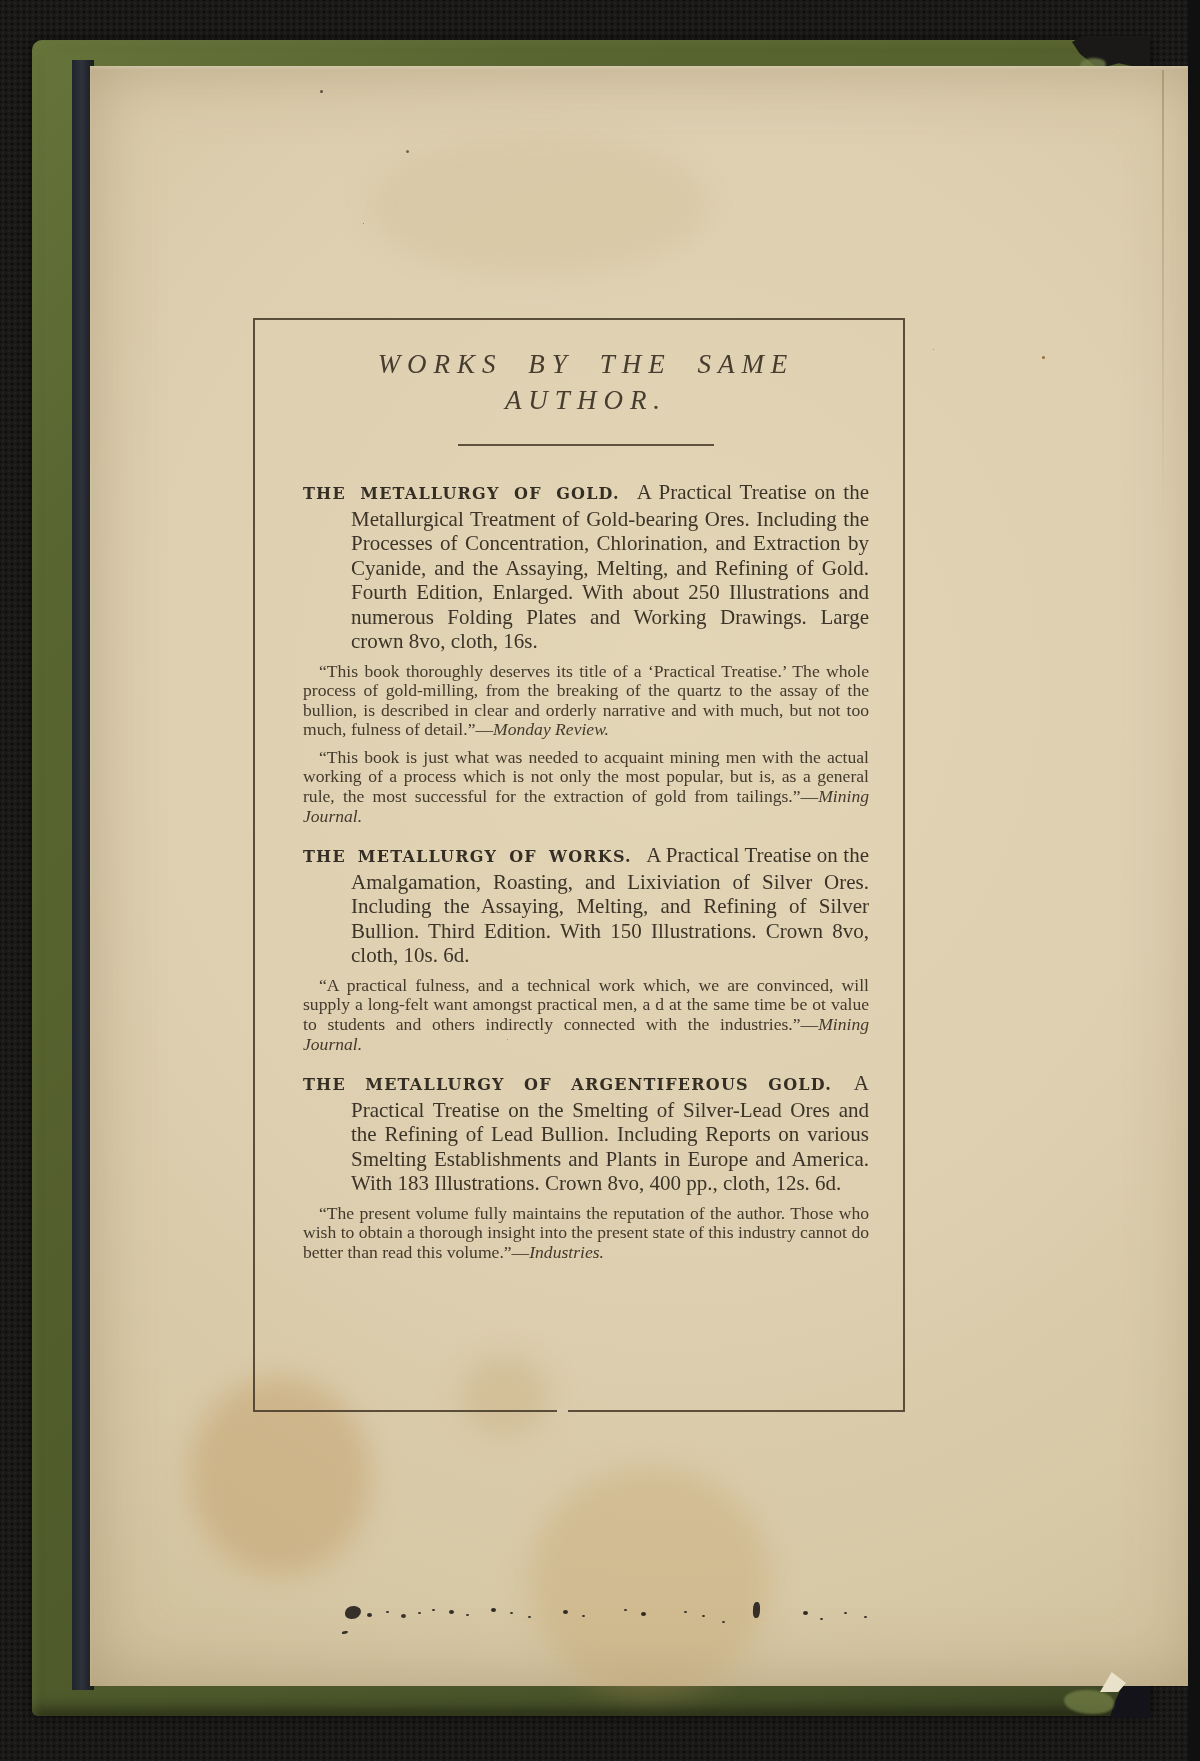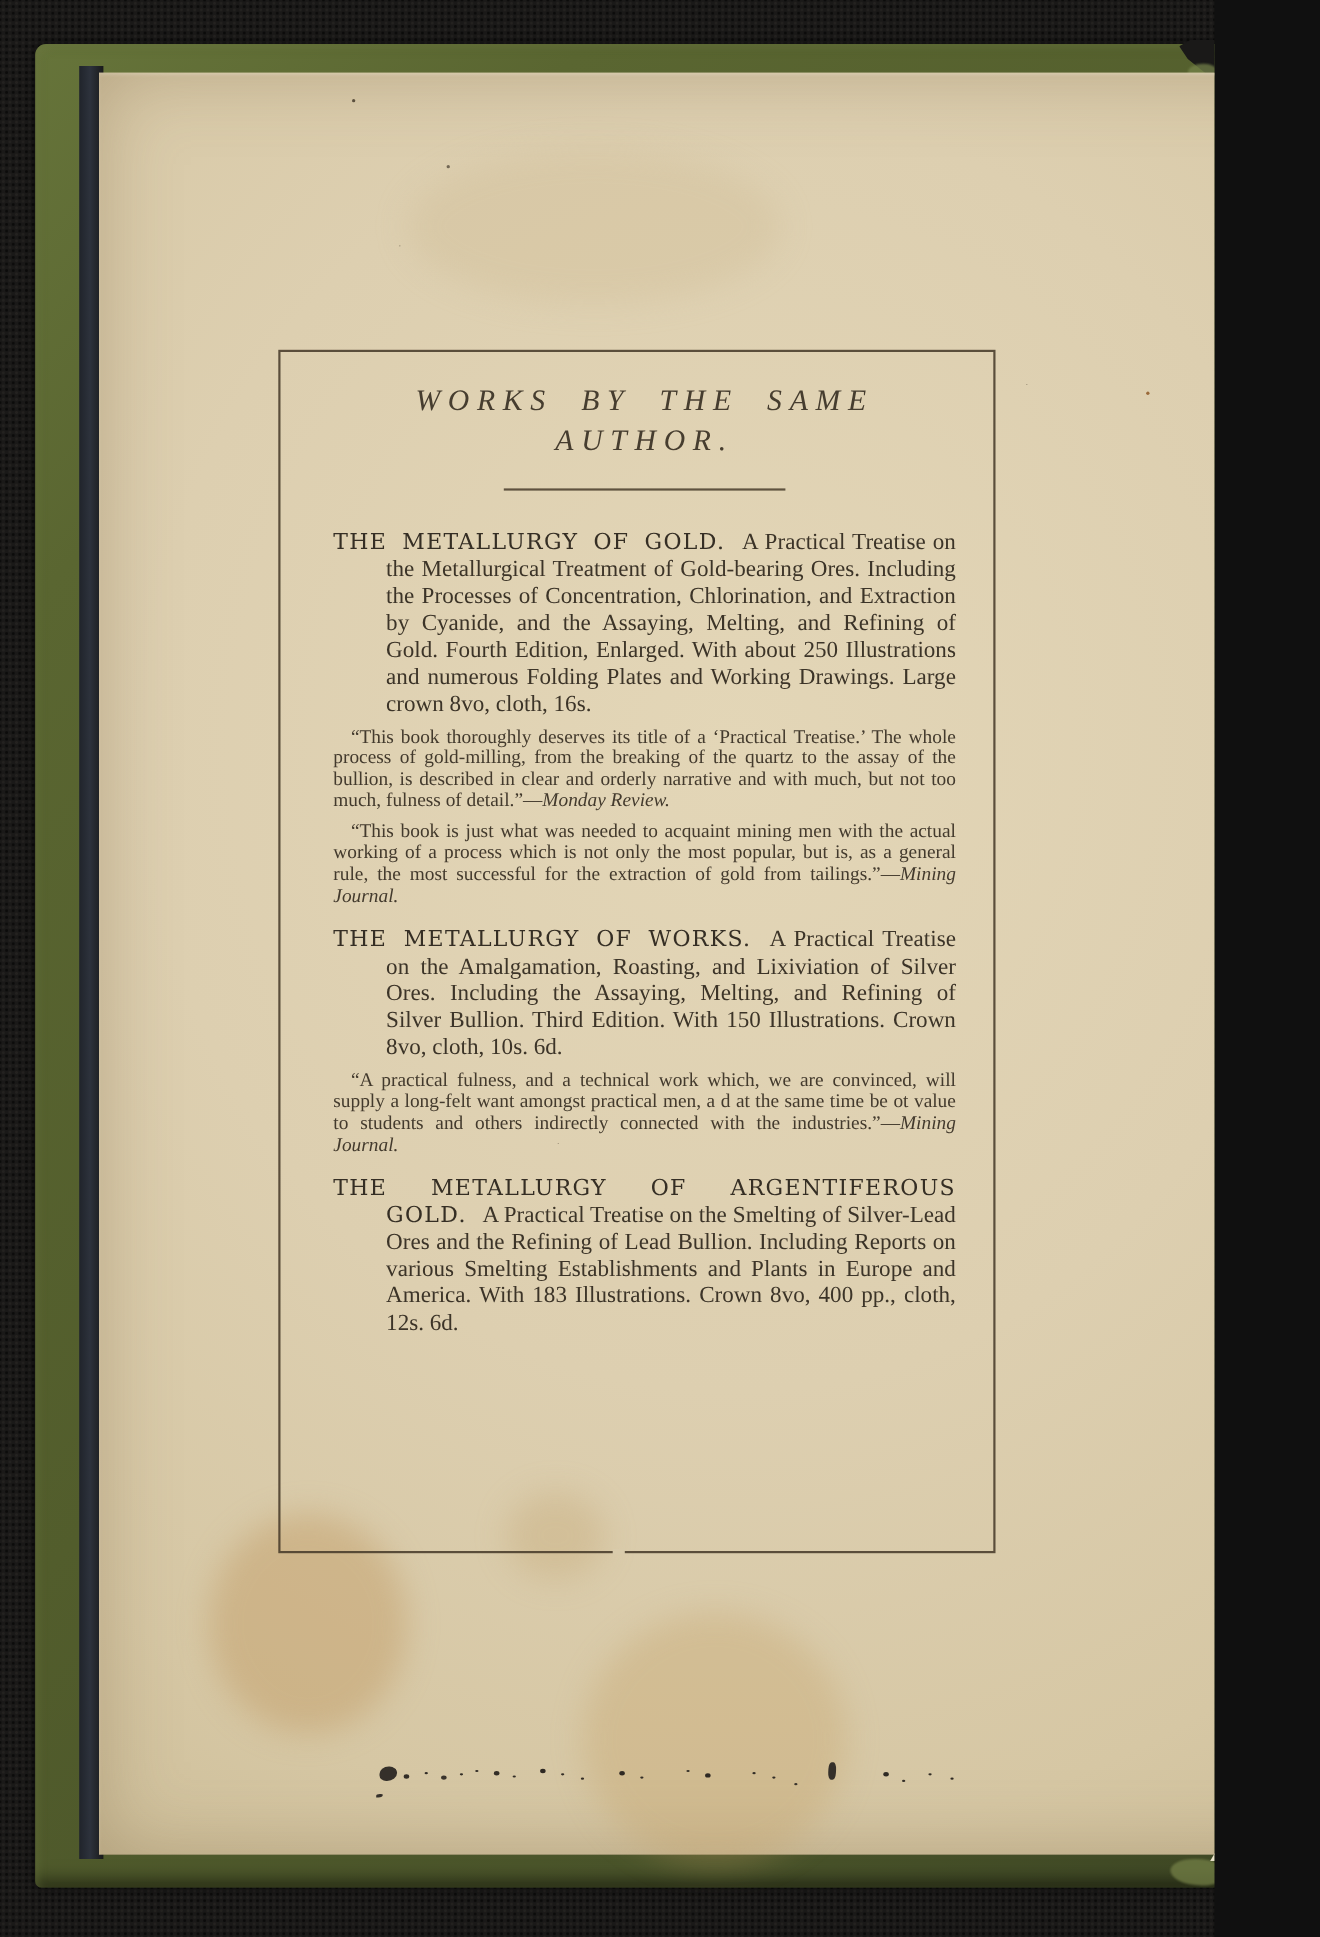--- a/index.html
+++ b/index.html
@@ -1,17 +1,17 @@
 <!DOCTYPE html>
 <html lang="en"><head>
 <meta charset="utf-8">
 <style>
   html,body{margin:0;padding:0;background:#101010;}
   .scene{
-    position:relative;width:1104px;height:1761px;overflow:hidden;
+    position:relative;width:1188px;height:1761px;overflow:hidden;
     background-color:#1a1918;
     background-image:
       radial-gradient(rgba(58,55,50,0.30) 1px, transparent 1.6px),
       radial-gradient(rgba(0,0,0,0.55) 1px, transparent 1.6px);
     background-size:6px 6px;
     background-position:0 0,3px 3px;
   }
   
   .cover{
     position:absolute;left:32px;top:40px;width:1118px;height:1676px;
@@ -76,21 +76,21 @@
   }
   .rule{width:256px;height:2px;background:rgba(72,59,42,.85);margin:26px auto 0 auto;}
   .entry{
     margin:34px 0 0 0;
     font-family:"Liberation Serif", serif;font-size:21px;line-height:24.5px;color:#3c3428;
     text-align:justify;padding-left:48px;text-indent:-48px;
     hyphens:auto;-webkit-hyphens:auto;
   }
   .entry + .quote + .entry, .q-mt{margin-top:17px;}
   .title{
-    font-family:"DejaVu Serif", serif;font-weight:400;font-size:20px;
+    font-family:"DejaVu Serif", serif;font-weight:700;font-size:16px;
     letter-spacing:1.2px;word-spacing:5px;color:#352e24;margin-right:10px;
   }
   .quote{
     margin:8px 0 0 0;font-family:"Liberation Serif", serif;
     font-size:17.6px;line-height:19.6px;color:#433a2d;
     text-align:justify;text-indent:16px;hyphens:auto;-webkit-hyphens:auto;
   }
   .attr{font-style:italic;}
   
   .smudges{position:absolute;left:255px;top:1534px;width:540px;height:44px;}
@@ -158,20 +158,21 @@
       <p class="entry q-mt">
         <span class="title">THE METALLURGY OF WORKS.</span>
         <span>A Practical Treatise on the Amalgamation, Roasting, and Lixiviation of Silver Ores. Including the Assaying, Melting, and Refining of Silver Bullion. Third Edition. With 150 Illustrations. Crown 8vo, cloth, 10s. 6d.</span>
       </p>
       <p class="quote"><span>“A practical fulness, and a technical work which, we are convinced, will supply a long-felt want amongst practical men, a d at the same time be ot value to students and others indirectly connected with the industries.”—</span><span class="attr">Mining Journal.</span></p>
 
       <p class="entry q-mt">
         <span class="title">THE METALLURGY OF ARGENTIFEROUS GOLD.</span>
         <span>A Practical Treatise on the Smelting of Silver-Lead Ores and the Refining of Lead Bullion. Including Reports on various Smelting Establishments and Plants in Europe and America. With 183 Illustrations. Crown 8vo, 400 pp., cloth, 12s. 6d.</span>
       </p>
+      <p class="quote"><span>“The present volume fully maintains the reputation of the author. Those who wish to obtain a thorough insight into the present state of this industry cannot do better than read this volume.”—</span><span class="attr">Industries.</span></p>
     </div>
 
     <div class="smudges">
       <div class="smudge-blob"></div>
       <div class="smudge-dots"></div>
       <div class="smudge-tall"></div>
     </div>
 
     <div class="page-tear"></div>
   </div>

